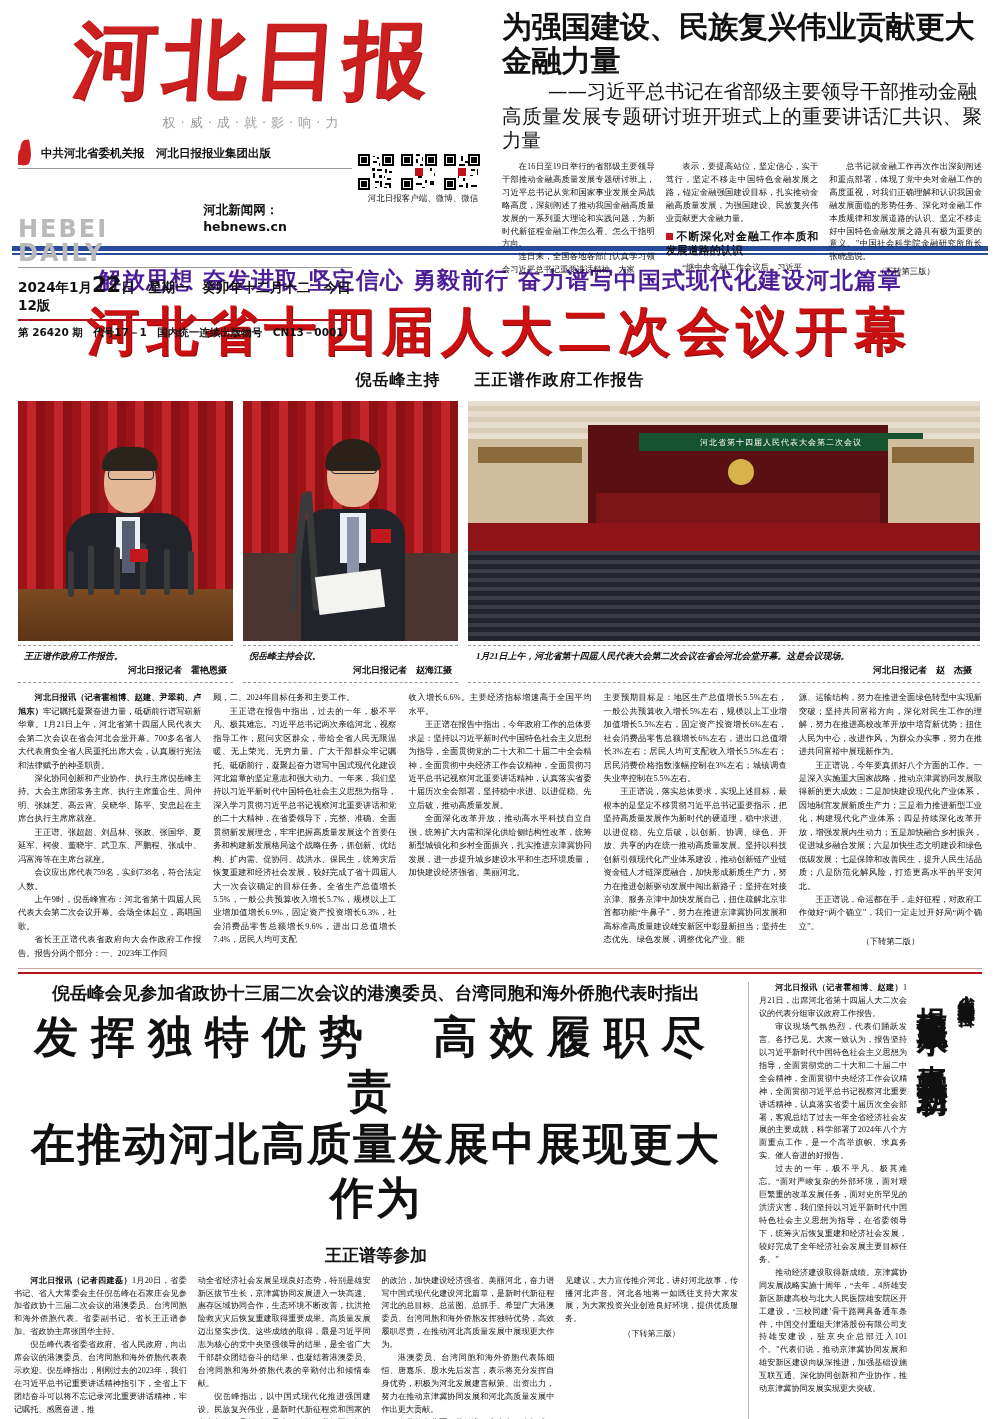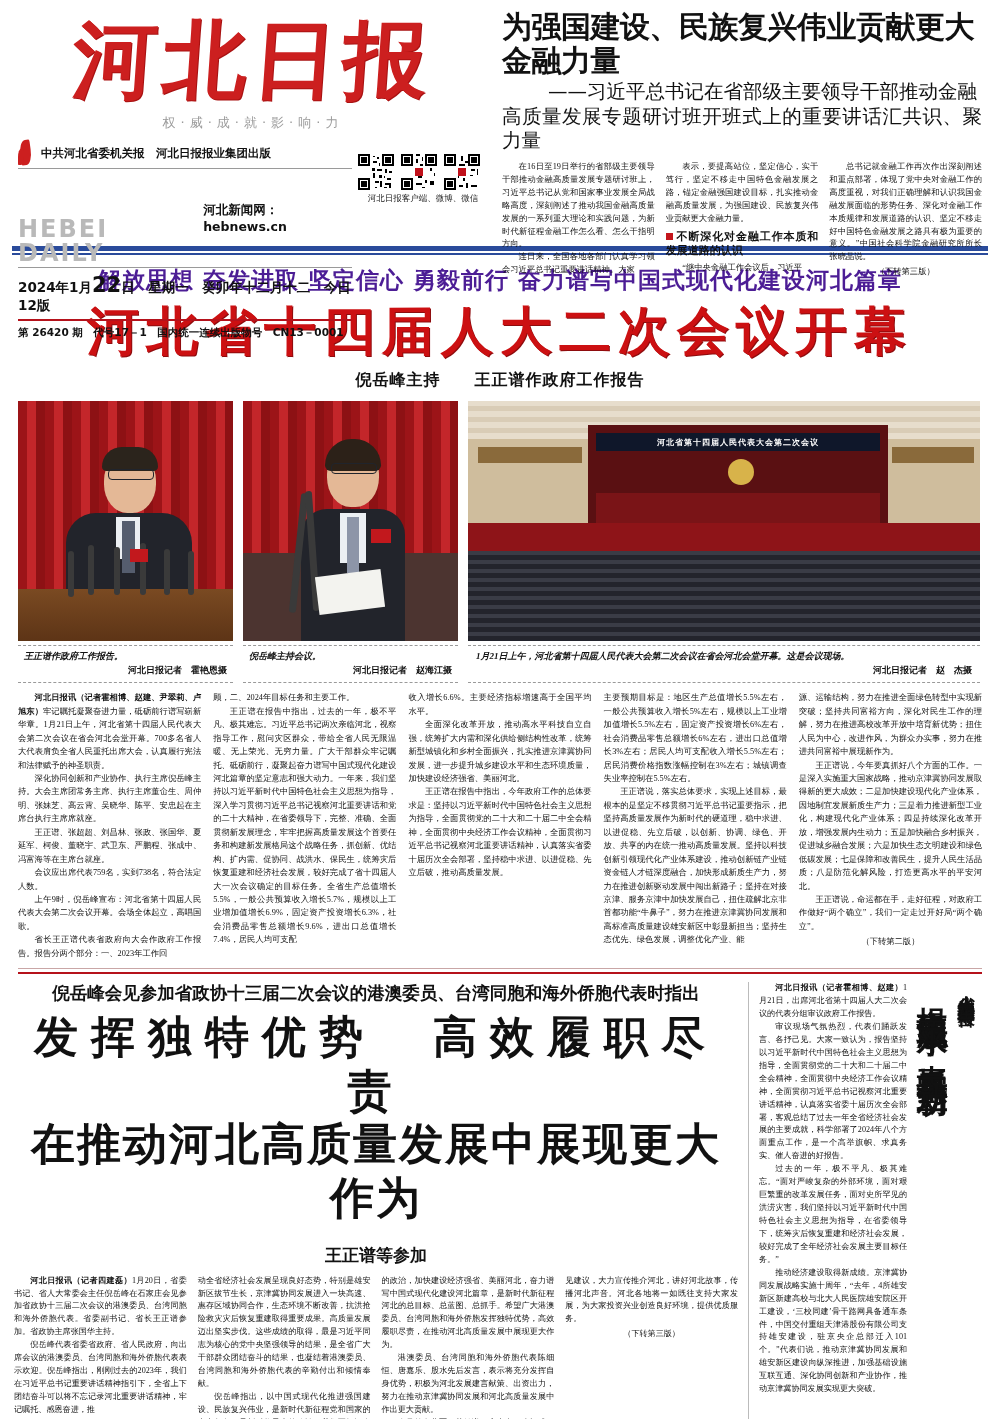--- a/index.html
+++ b/index.html
@@ -87,23 +87,23 @@
     background:repeating-linear-gradient(90deg,#9c1418 0 9px,#c3262a 9px 18px,#8d1114 18px 27px);}
   .head{position:absolute;background:#e4b896;border-radius:50% 50% 45% 45%;}
   .suit{position:absolute;background:#22242b;}
   .shirt{position:absolute;background:#eceff3;}
   .tie{position:absolute;background:#8d95a8;}
   .mic{position:absolute;background:#3a3a3a;border-radius:3px;}
   .paper{position:absolute;background:#f3f3ef;}
   .rostrum{position:absolute;background:#6e3d1c;}
   .aud{position:absolute;background:#2a2b33;}
   .hall-bg{position:absolute;inset:0;background:#efe6d8;}
-  .hall-banner{position:absolute;background:#0f172a;color:#fff;font-size:8px;
-      display:flex;align-items:center;justify-content:center;font-weight:bold;
-      font-family:"DejaVu Sans","Liberation Sans",sans-serif;letter-spacing:1px;}
+  .hall-banner{position:absolute;background:#14532d;color:#fff;font-size:8px;
+      display:flex;align-items:center;justify-content:center;font-weight:normal;
+      font-family:"DejaVu Sans","Liberation Sans",sans-serif;letter-spacing:1px;margin-left:43px;}
   .emblem{position:absolute;width:26px;height:26px;border-radius:50%;background:#d8b34a;}
   .seat-rows{position:absolute;left:0;right:0;bottom:0;height:96px;
      background:repeating-linear-gradient(0deg,#23242c 0 5px,#3a3c46 5px 9px);}
   .cap{border-bottom:1px dashed #9a9a9a;border-top:1px dashed #9a9a9a;
        padding:4px 6px 5px;margin-top:4px;font-size:9px;line-height:1.5;}
   .cap .t{font-weight:bold;font-style:italic;}
   .cap .by{text-align:right;display:block;font-weight:bold;}
   .cap.wide{padding:4px 8px 5px;}
   .cap.wide .t{font-weight:bold;font-style:italic;}
 
@@ -385,22 +385,22 @@
       <span class="ind2">会议应出席代表759名，实到738名，符合法定人数。</span>
       <span class="ind2">上午9时，倪岳峰宣布：河北省第十四届人民代表大会第二次会议开幕。会场全体起立，高唱国歌。</span>
       <span class="ind2">省长王正谱代表省政府向大会作政府工作报告。报告分两个部分：一、2023年工作回</span>
     </div>
     <div>
       <span>顾，二、2024年目标任务和主要工作。</span>
       <span class="ind2">王正谱在报告中指出，过去的一年，极不平凡、极其难忘。习近平总书记两次亲临河北，视察指导工作，慰问灾区群众，带给全省人民无限温暖、无上荣光、无穷力量。广大干部群众牢记嘱托、砥砺前行，凝聚起奋力谱写中国式现代化建设河北篇章的坚定意志和强大动力。一年来，我们坚持以习近平新时代中国特色社会主义思想为指导，深入学习贯彻习近平总书记视察河北重要讲话和党的二十大精神，在省委领导下，完整、准确、全面贯彻新发展理念，牢牢把握高质量发展这个首要任务和构建新发展格局这个战略任务，抓创新、优结构、扩内需、促协同、战洪水、保民生，统筹灾后恢复重建和经济社会发展，较好完成了省十四届人大一次会议确定的目标任务。全省生产总值增长5.5%，一般公共预算收入增长5.7%，规模以上工业增加值增长6.9%，固定资产投资增长6.3%，社会消费品零售总额增长9.6%，进出口总值增长7.4%，居民人均可支配</span>
     </div>
     <div>
       <span>收入增长6.6%。主要经济指标增速高于全国平均水平。</span>
+      <span class="ind2">王正谱在报告中指出，今年政府工作的总体要求是：坚持以习近平新时代中国特色社会主义思想为指导，全面贯彻党的二十大和二十届二中全会精神，全面贯彻中央经济工作会议精神，全面贯彻习近平总书记视察河北重要讲话精神，认真落实省委十届历次全会部署，坚持稳中求进、以进促稳、先立后破，推动高质量发展。</span>
       <span class="ind2">全面深化改革开放，推动高水平科技自立自强，统筹扩大内需和深化供给侧结构性改革，统筹新型城镇化和乡村全面振兴，扎实推进京津冀协同发展，进一步提升城乡建设水平和生态环境质量，加快建设经济强省、美丽河北。</span>
-      <span class="ind2">王正谱在报告中指出，今年政府工作的总体要求是：坚持以习近平新时代中国特色社会主义思想为指导，全面贯彻党的二十大和二十届二中全会精神，全面贯彻中央经济工作会议精神，全面贯彻习近平总书记视察河北重要讲话精神，认真落实省委十届历次全会部署，坚持稳中求进、以进促稳、先立后破，推动高质量发展。</span>
     </div>
     <div>
       <span>主要预期目标是：地区生产总值增长5.5%左右，一般公共预算收入增长5%左右，规模以上工业增加值增长5.5%左右，固定资产投资增长6%左右，社会消费品零售总额增长6%左右，进出口总值增长3%左右；居民人均可支配收入增长5.5%左右；居民消费价格指数涨幅控制在3%左右；城镇调查失业率控制在5.5%左右。</span>
       <span class="ind2">王正谱说，落实总体要求，实现上述目标，最根本的是坚定不移贯彻习近平总书记重要指示，把坚持高质量发展作为新时代的硬道理，稳中求进、以进促稳、先立后破，以创新、协调、绿色、开放、共享的内在统一推动高质量发展。坚持以科技创新引领现代化产业体系建设，推动创新链产业链资金链人才链深度融合，加快形成新质生产力，努力在推进创新驱动发展中闯出新路子；坚持在对接京津、服务京津中加快发展自己，扭住疏解北京非首都功能“牛鼻子”，努力在推进京津冀协同发展和高标准高质量建设雄安新区中彰显新担当；坚持生态优先、绿色发展，调整优化产业、能</span>
     </div>
     <div>
       <span>源、运输结构，努力在推进全面绿色转型中实现新突破；坚持共同富裕方向，深化对民生工作的理解，努力在推进高校改革开放中培育新优势；扭住人民为中心，改进作风，为群众办实事，努力在推进共同富裕中展现新作为。</span>
       <span class="ind2">王正谱说，今年要真抓好八个方面的工作。一是深入实施重大国家战略，推动京津冀协同发展取得新的更大成效；二是加快建设现代化产业体系，因地制宜发展新质生产力；三是着力推进新型工业化，构建现代化产业体系；四是持续深化改革开放，增强发展内生动力；五是加快融合乡村振兴，促进城乡融合发展；六是加快生态文明建设和绿色低碳发展；七是保障和改善民生，提升人民生活品质；八是防范化解风险，打造更高水平的平安河北。</span>
       <span class="ind2">王正谱说，命运都在手，走好征程，对政府工作做好“两个确立”，我们一定走过开好局“两个确立”。</span>
       <span class="tail">（下转第二版）</span>

